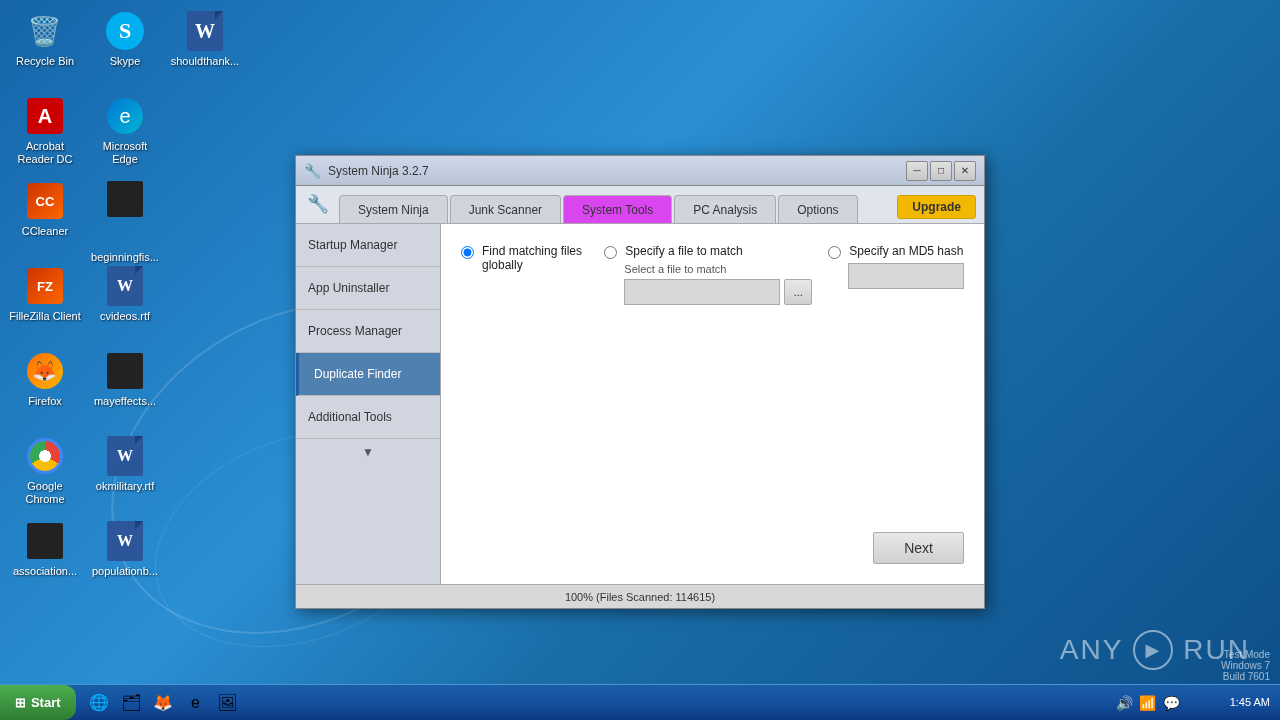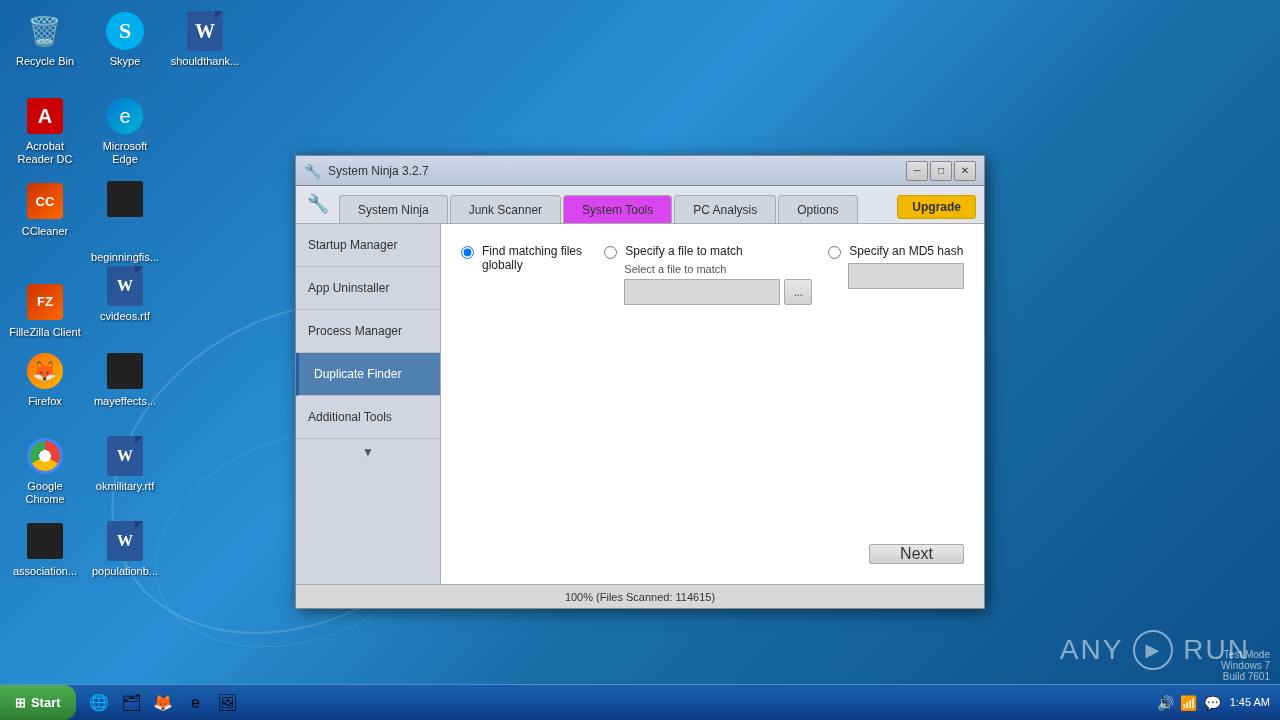--- a/index.html
+++ b/index.html
@@ -172,20 +172,21 @@
       display: flex;
       align-items: center;
       gap: 8px;
       padding-right: 10px;
     }
     .taskbar-time {
       color: white;
       font-size: 11px;
       text-align: right;
       line-height: 1.4;
+      margin-left: 41px;
     }
     .taskbar-sys-icons {
       display: flex;
       align-items: center;
       gap: 6px;
       color: white;
       font-size: 14px;
     }
 
     
@@ -433,25 +434,25 @@
       font-size: 11px;
     }
 
     
     .next-btn-row {
       display: flex;
       justify-content: flex-end;
       margin-top: auto;
     }
     .next-btn {
-      padding: 0 30px;
+      padding: 7px 30px;
       background: linear-gradient(to bottom, #e8e8e8, #d0d0d0);
       border: 1px solid #aaa;
       cursor: pointer;
-      font-size: 16px;
+      font-size: 14px;
       color: #333;
       border-radius: 2px;
     }
 
     
     .status-bar {
       height: 24px;
       background: #d8d8d8;
       border-top: 1px solid #aaa;
       display: flex;
@@ -552,21 +553,21 @@
       </div>
       <span class="icon-label">CCleaner</span>
     </div>
     <div class="desktop-icon" style="grid-column: 2; grid-row: 3; gap: 30px;">
       <div class="icon-img">
         <div class="black-thumb"></div>
       </div>
       <span class="icon-label">beginningfis...</span>
     </div>
 
-    <div class="desktop-icon" style="grid-column: 1; grid-row: 4; justify-content: flex-end;">
+    <div class="desktop-icon" style="grid-column: 1; grid-row: 4;">
       <div class="icon-img">
         <div class="filezilla-icon" style="font-size:13px; background: linear-gradient(135deg,#cc3300,#ff6600);">FZ</div>
       </div>
       <span class="icon-label">FilleZilla Client</span>
     </div>
     <div class="desktop-icon" style="grid-column: 2; grid-row: 4;">
       <div class="icon-img">
         <div class="word-icon-img" style="font-size:16px;">W</div>
       </div>
       <span class="icon-label">cvideos.rtf</span>

